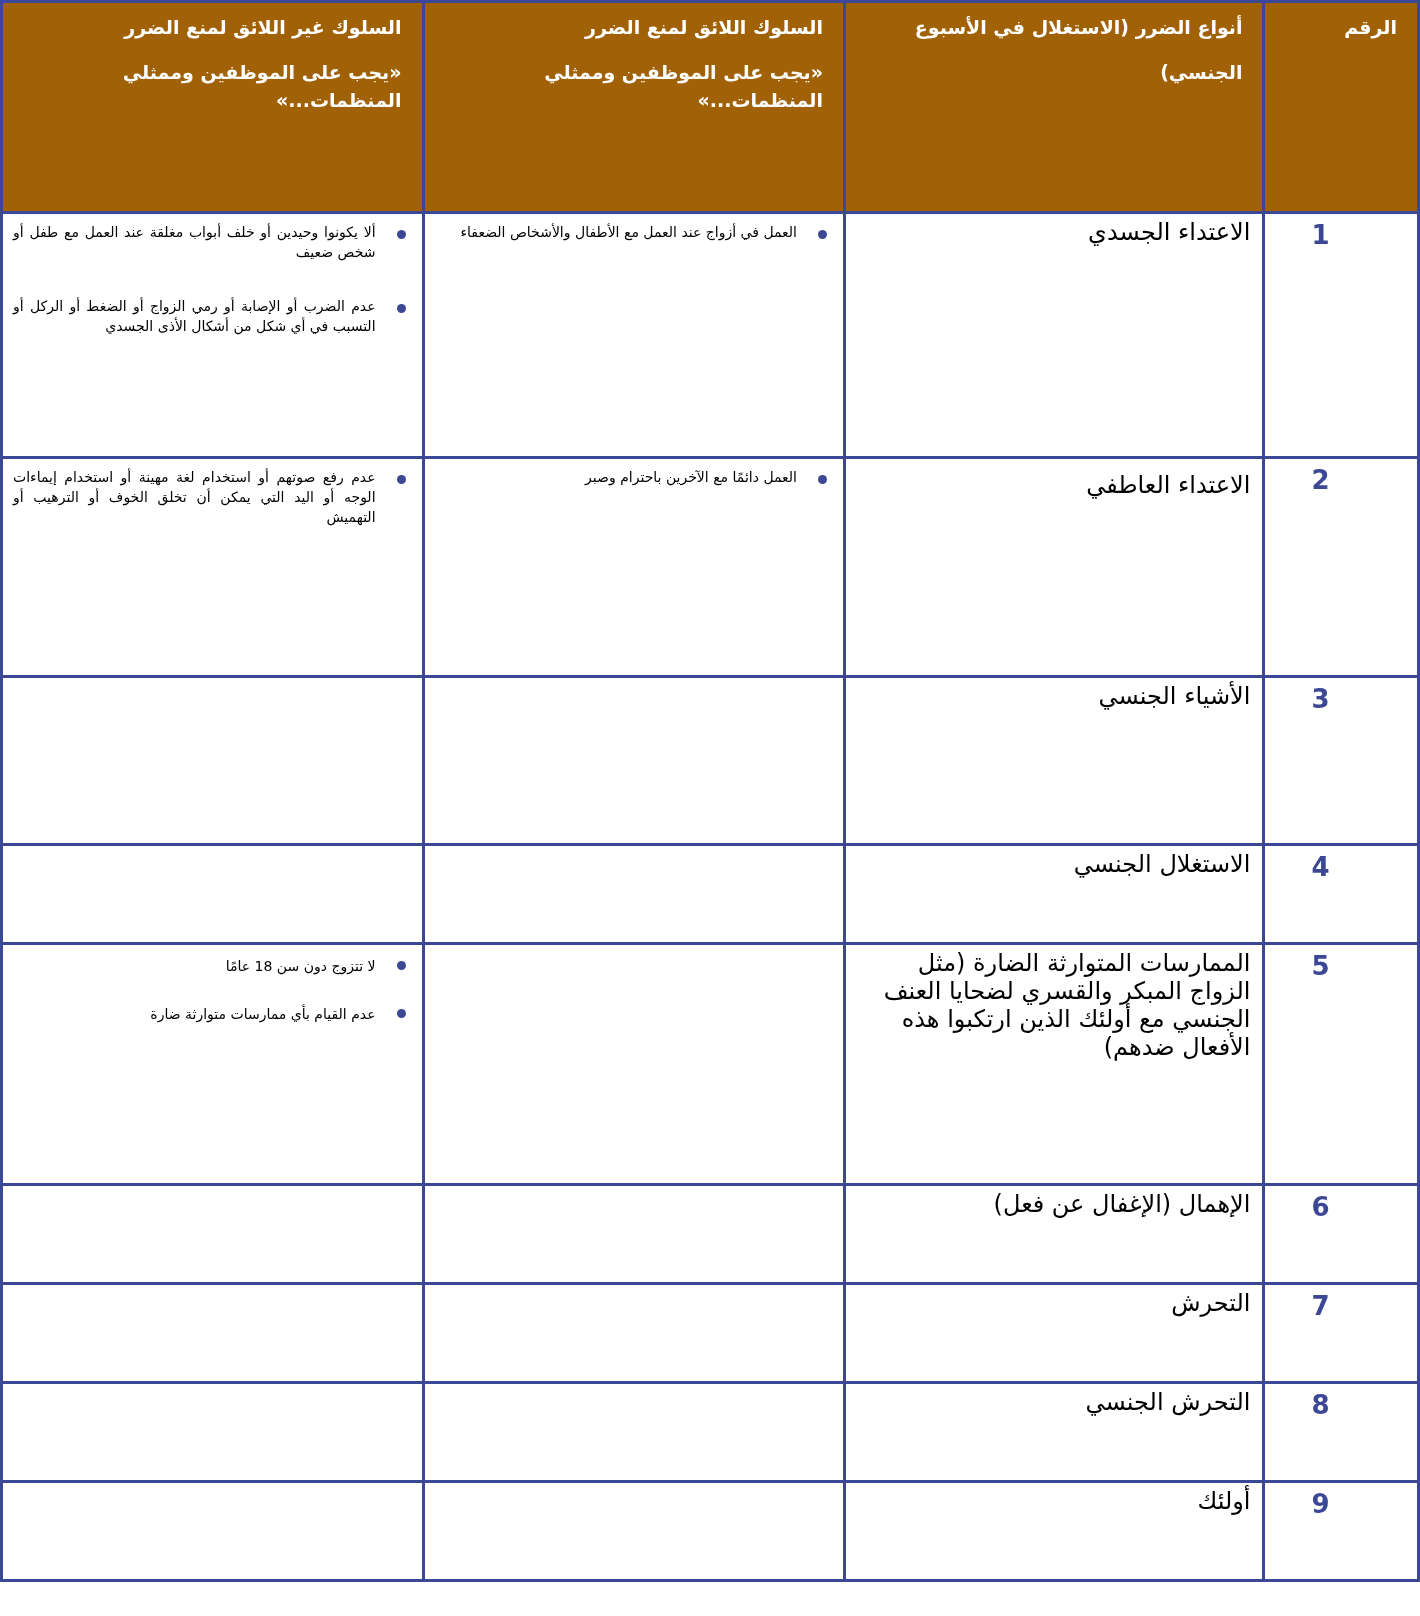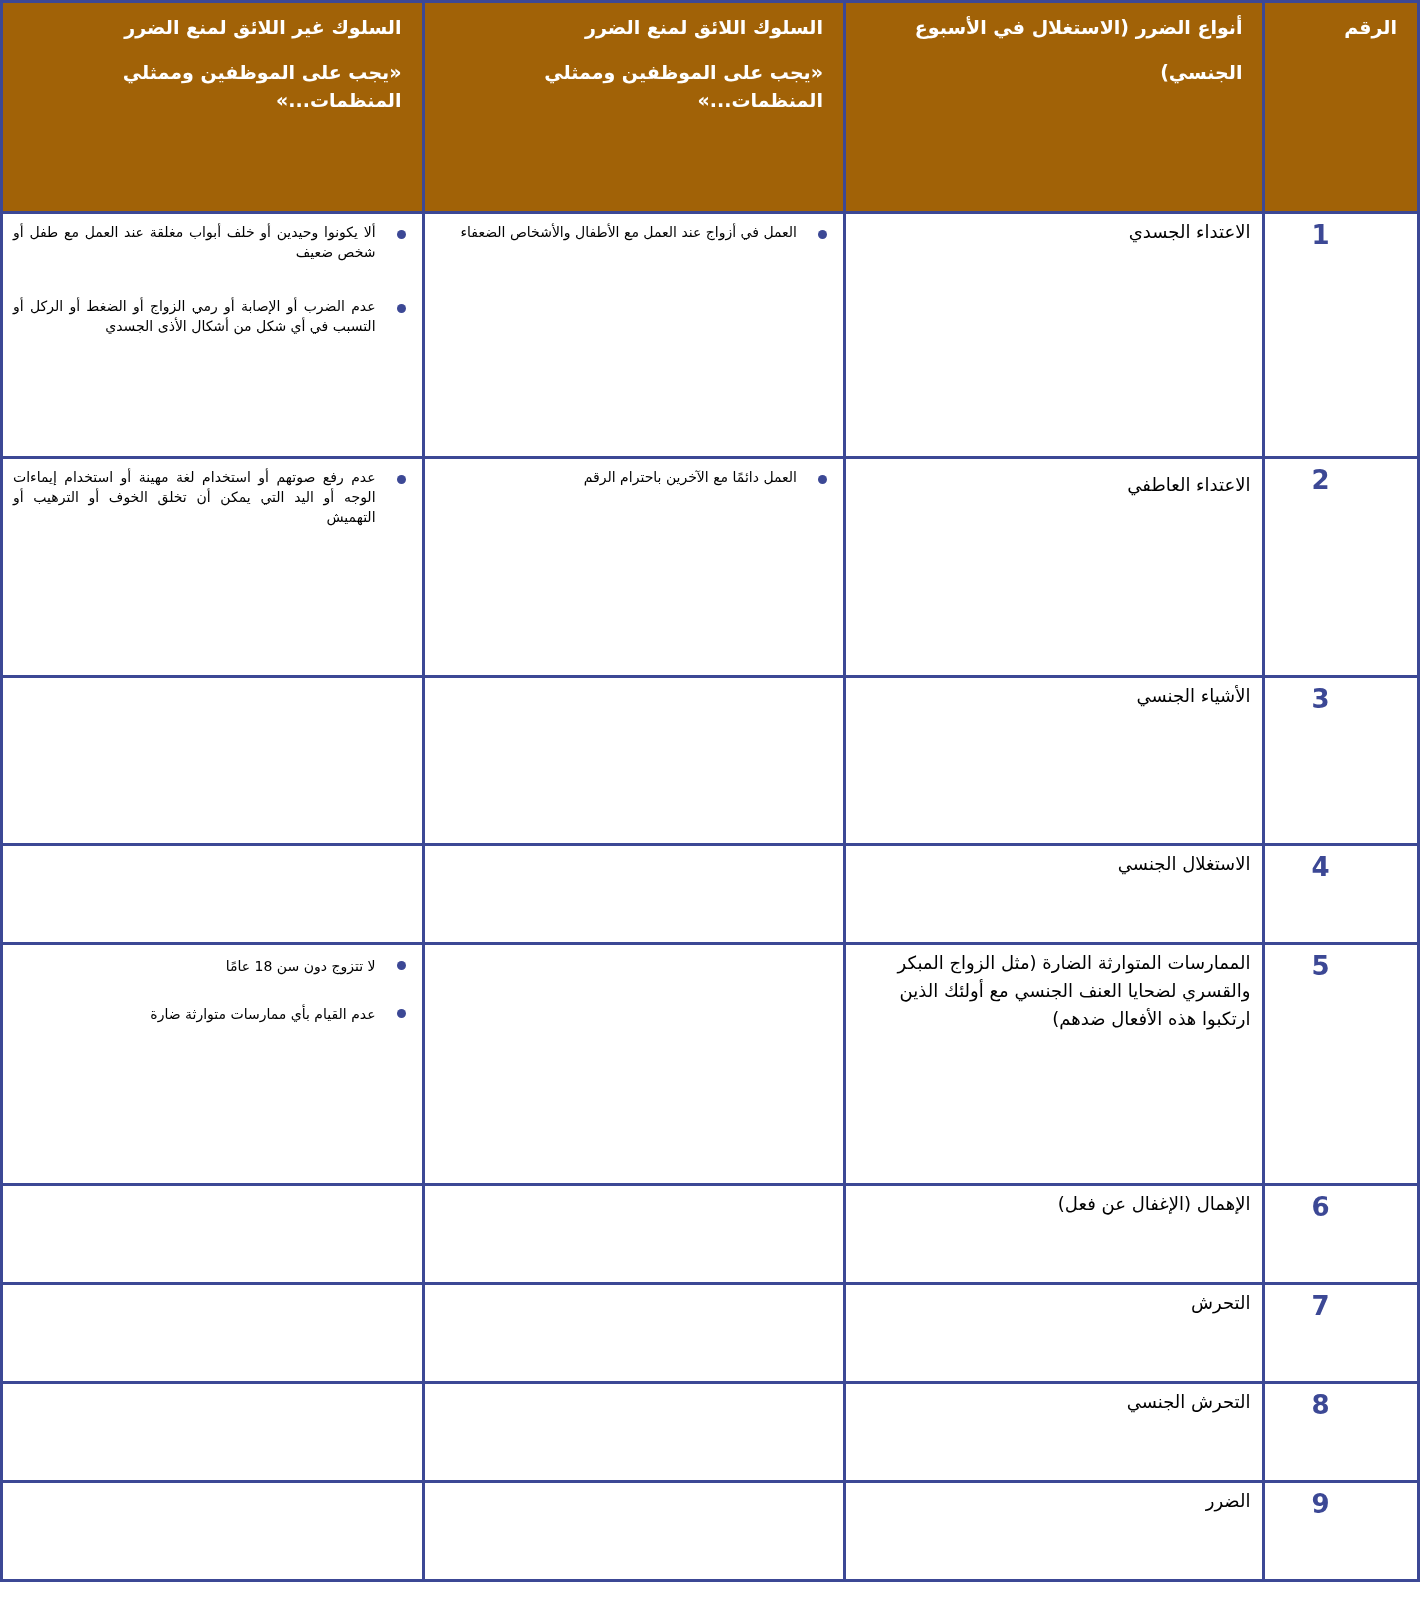--- a/index.html
+++ b/index.html
@@ -7,21 +7,21 @@
   .tbl { position: absolute; left: 0; top: 0; width: 1420px; border-collapse: collapse; table-layout: fixed; direction: rtl; }
   .tbl th, .tbl td { border: 3px solid #3c4895; vertical-align: top; padding: 0; }
   .tbl thead th { background: #a16207; color: #ffffff; border-color: #3c4895; height: 198px; text-align: right; font-weight: bold; font-size: 19px; padding: 10px 20px 0 18px; line-height: 28px; }
   .tbl thead th .sub { display: block; margin-top: 17px; }
   .col-num { width: 154px; }
   .col-type { width: 418px; }
   .col-ok { width: 420px; }
   .col-bad { width: 420px; }
   .num-cell { text-align: left !important; font-weight: bold; color: #3c4895; font-size: 26px; padding: 6px 0 0 0 !important; }
   .num-cell span { display: inline-block; margin-left: 46px; }
-  .type-cell { font-size: 18px; line-height: 28px; padding: 4px 12px 0 14px !important; text-align: right; color: #000; }
+  .type-cell { font-size: 24px; line-height: 28px; padding: 4px 12px 0 14px !important; text-align: right; color: #000; }
   .bullet-cell { padding: 8px 10px 0 10px !important; }
   .blist { list-style: none; margin: 0; padding: 0; }
   .blist li { position: relative; padding-right: 36px; font-size: 14px; line-height: 20px; color: #000; margin-bottom: 34px; text-align: justify; }
   .blist li::before { content: ""; position: absolute; right: 6px; top: 8px; width: 9px; height: 9px; border-radius: 50%; background: #3c4895; }
   .blist li.tight { margin-bottom: 22px; line-height: 26px; }
 </style>
 </head>
 <body>
 
 <table class="tbl">
@@ -64,21 +64,21 @@
           <li>عدم الضرب أو الإصابة أو رمي الزواج أو الضغط أو الركل أو التسبب في أي شكل من أشكال الأذى الجسدي</li>
         </ul>
       </td>
     </tr>
 
     <tr style="height:219px">
       <td class="num-cell"><span>2</span></td>
       <td class="type-cell" style="padding-top:12px !important">الاعتداء العاطفي</td>
       <td class="bullet-cell">
         <ul class="blist">
-            <li>العمل دائمًا مع الآخرين باحترام الرقم</li>
+            <li>العمل دائمًا مع الآخرين باحترام وصبر</li>
           </ul>
       </td>
       <td class="bullet-cell">
         <ul class="blist">
             <li>عدم رفع صوتهم أو استخدام لغة مهينة أو استخدام إيماءات الوجه أو اليد التي يمكن أن تخلق الخوف أو الترهيب أو التهميش</li>
           </ul>
       </td>
     </tr>
 
     <tr style="height:168px">
@@ -123,18 +123,18 @@
 
     <tr style="height:99px">
       <td class="num-cell"><span>8</span></td>
       <td class="type-cell">التحرش الجنسي</td>
       <td></td>
       <td></td>
     </tr>
 
     <tr style="height:99px">
       <td class="num-cell"><span>9</span></td>
-      <td class="type-cell">الضرر</td>
+      <td class="type-cell">أولئك</td>
       <td></td>
       <td></td>
     </tr>
   </tbody>
 </table>
 
 </body></html>

